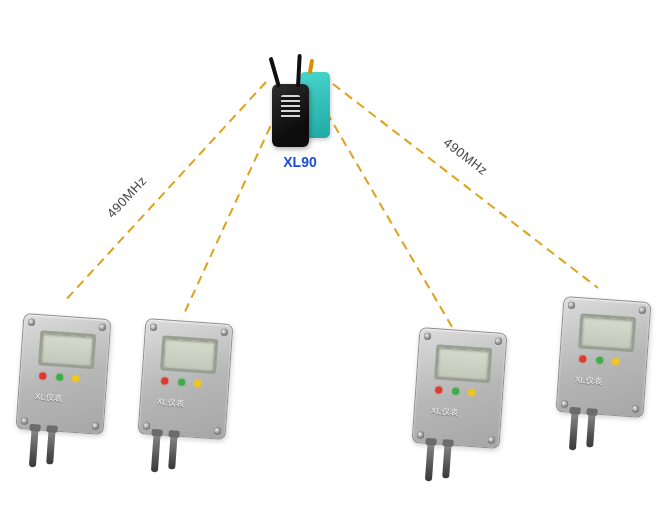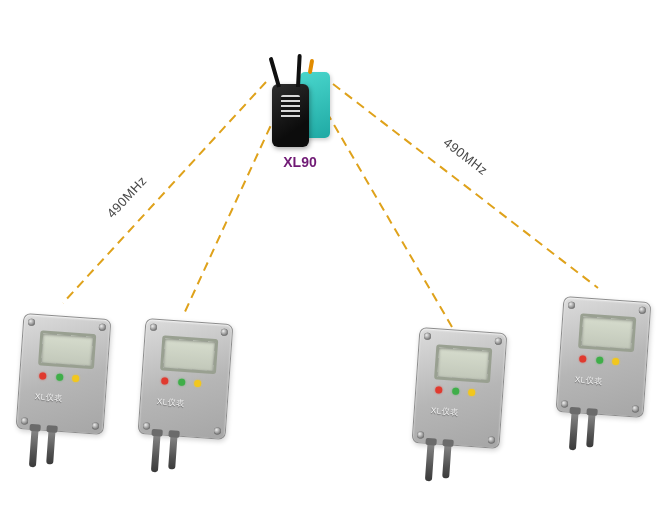--- a/index.html
+++ b/index.html
@@ -39,21 +39,21 @@
   }
   .antenna.left  { left:5px;  top:-28px; transform:rotate(-16deg); }
   .antenna.right { left:24px; top:-30px; height:33px; transform:rotate(3deg); }
   .grille {
     position:absolute; left:9px; top:11px; width:19px; height:25px;
     background:repeating-linear-gradient(to bottom,#d8d8d8 0 2px,#141414 2px 5px);
     border-radius:2px;
   }
   .gateway-label {
     position:absolute; left:0; top:104px; width:90px; text-align:center;
-    font-weight:bold; font-size:14px; color:#701a75;
+    font-weight:bold; font-size:14px; color:#1d4ed8;
   }
 
   
   .sensor { position:absolute; width:88px; height:158px; transform:rotate(4deg); }
   .sensor-body {
     position:relative; width:86px; height:114px;
     background:linear-gradient(160deg,#dcdcdc,#b6b6b6 55%,#a6a6a6);
     border:1px solid #8d8d8d; border-radius:7px;
     box-shadow:inset 0 1px 2px rgba(255,255,255,.75), 1px 2px 5px rgba(0,0,0,.18);
   }

